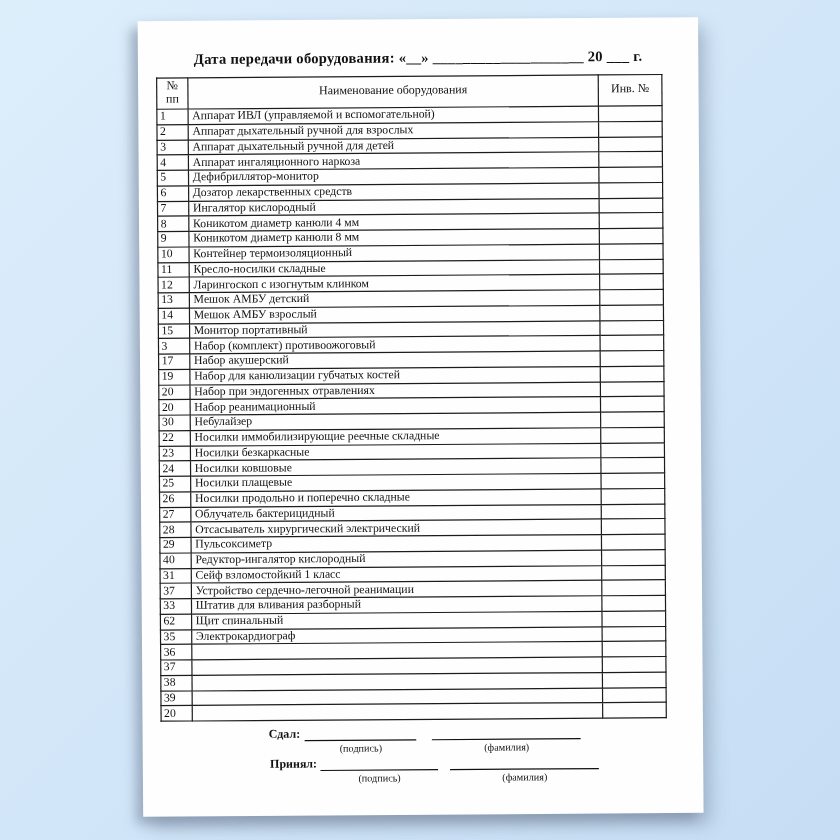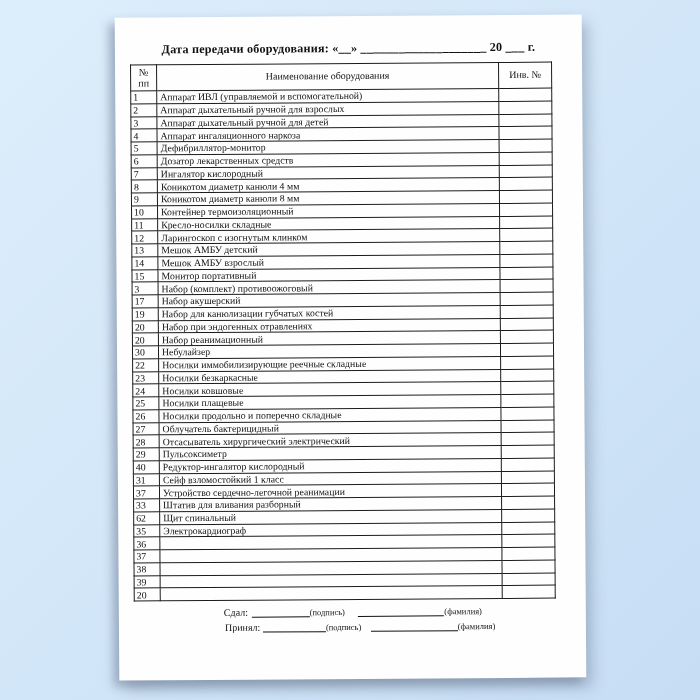--- a/index.html
+++ b/index.html
@@ -41,22 +41,22 @@
   table.equip col.c-name{width:342px;}
   table.equip col.c-inv{width:53px;}
   table.equip tbody td{height:12.75px;line-height:11px;vertical-align:middle;}
   table.equip tbody td.cell-num{padding-left:2px;text-align:left;}
   table.equip tbody td.cell-name{padding-left:3px;text-align:left;}
   .th-num span{display:block;}
   .sig-area{margin-top:6px;font-size:10px;}
   .sig-row{display:flex;align-items:flex-start;}
   .sig-row.gave{padding-left:105px;margin-top:0;}
   .sig-row.received{padding-left:106px;margin-top:3px;}
-  .sig-label{font-weight:normal;white-space:nowrap;line-height:12px;}
-  .sig-field{display:inline-flex;flex-direction:row;align-items:center;}
+  .sig-label{font-weight:bold;white-space:nowrap;line-height:12px;}
+  .sig-field{display:inline-flex;flex-direction:column;align-items:center;}
   .sig-line{width:100%;height:10px;border-bottom:1px solid #111;}
   .sig-caption{font-size:8.5px;line-height:10px;margin-top:1px;}
   .g1{width:93px;margin-left:4px;}
   .g2{width:124px;margin-left:13px;}
   .r1{width:98px;margin-left:3px;}
   .r2{width:124px;margin-left:10px;}
 </style>
 </head>
 <body>
 

